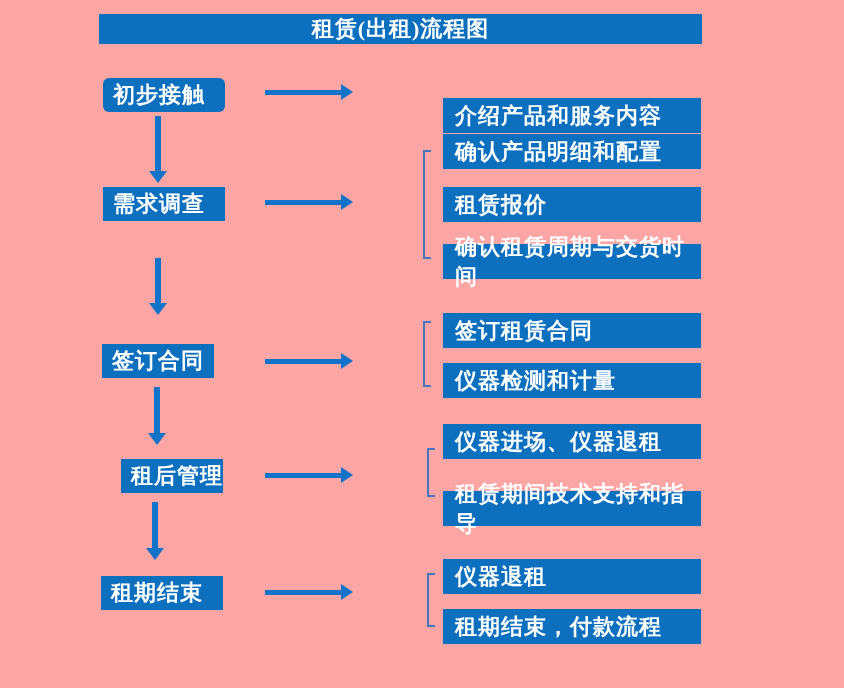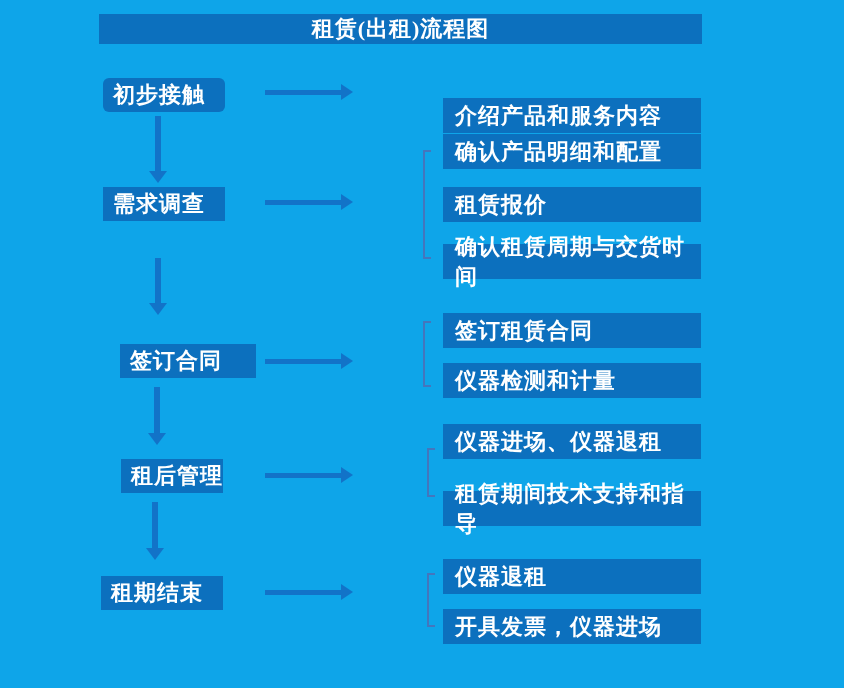--- a/index.html
+++ b/index.html
@@ -1,17 +1,17 @@
 <!DOCTYPE html>
 <html><head>
 <meta charset="utf-8">
 <style>
   html,body{margin:0;padding:0;background:#ffffff;}
   .canvas{
-    position:relative;width:844px;height:688px;background:#0ea5e9;overflow:hidden;
+    position:relative;width:844px;height:688px;background:#fca5a5;overflow:hidden;
     font-family:"Liberation Serif","DejaVu Serif",serif;
   }
   .titlebar{
     position:absolute;left:99px;top:14px;width:603px;height:30px;
     background:#0C70BE;color:#ffffff;font-size:22px;font-weight:bold;
     text-align:center;line-height:30px;letter-spacing:1px;
   }
   .box{
     position:absolute;background:#0C70BE;color:#ffffff;
     font-size:22px;font-weight:bold;letter-spacing:1px;
@@ -41,21 +41,21 @@
 </style>
 </head>
 <body>
 
 <div class="canvas">
 
   <div class="titlebar">租赁(出租)流程图</div>
 
   <div class="box left" style="left:103px;top:78px;width:122px;border-radius:6px;">初步接触</div>
   <div class="box left" style="left:103px;top:187px;width:122px;">需求调查</div>
-  <div class="box left" style="left:102px;top:344px;width:136px;margin-left:18px;">签订合同</div>
+  <div class="box left" style="left:102px;top:344px;width:112px;">签订合同</div>
   <div class="box left" style="left:93px;top:459px;width:102px;margin-left:28px;">租后管理</div>
   <div class="box left" style="left:101px;top:576px;width:122px;">租期结束</div>
 
   <div class="varrow" style="left:149px;top:116px;height:67px;">
     <div class="vshaft"></div>
       <div class="vhead"></div>
   </div>
   <div class="varrow" style="left:149px;top:258px;height:57px;">
     <div class="vshaft"></div>
       <div class="vhead"></div>
@@ -97,15 +97,15 @@
 
   <div class="box right" style="top:78px;margin-top:20px;">介绍产品和服务内容</div>
   <div class="box right" style="top:134px;">确认产品明细和配置</div>
   <div class="box right" style="top:187px;">租赁报价</div>
   <div class="box right" style="top:244px;">确认租赁周期与交货时间</div>
   <div class="box right" style="top:313px;">签订租赁合同</div>
   <div class="box right" style="top:363px;">仪器检测和计量</div>
   <div class="box right" style="top:424px;">仪器进场、仪器退租</div>
   <div class="box right" style="top:491px;">租赁期间技术支持和指导</div>
   <div class="box right" style="top:559px;">仪器退租</div>
-  <div class="box right" style="top:609px;">开具发票，仪器进场</div>
+  <div class="box right" style="top:609px;">租期结束，付款流程</div>
 
 </div>
 
 </body></html>

